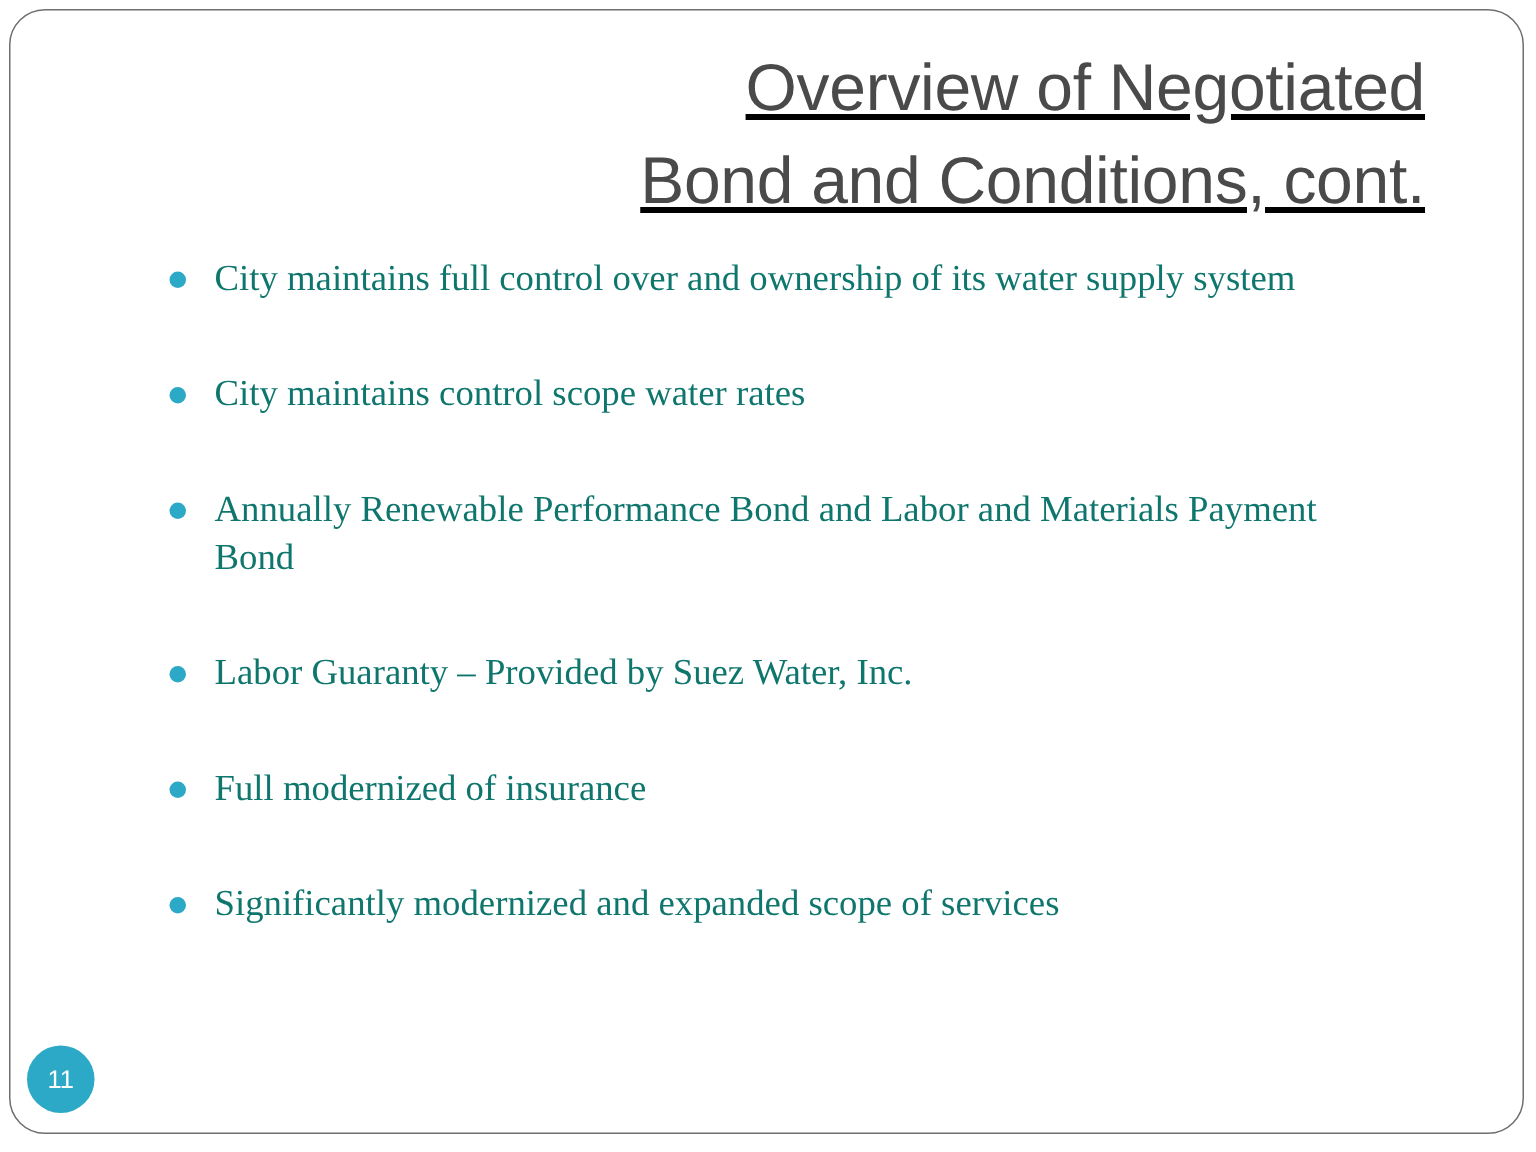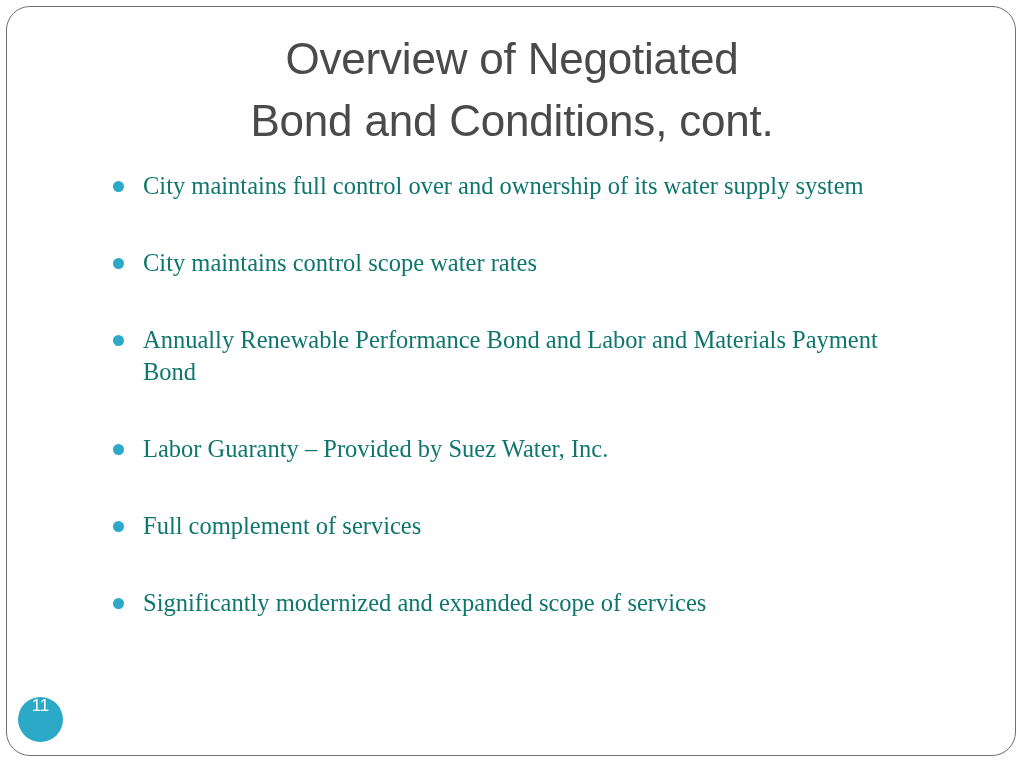--- a/index.html
+++ b/index.html
@@ -32,24 +32,25 @@
     height: 750px;
     box-sizing: border-box;
     border: 1px solid #6f6f6f;
     border-radius: 24px;
     pointer-events: none;
   }
 
   
   .title-block {
     position: absolute;
-    left: 62px;
+    left: 50px;
     top: 28px;
     width: 900px;
-    text-align: center;
+    text-align: right;
+    text-decoration: underline;
   }
   .title-line {
     font-family: "Liberation Sans", "DejaVu Sans", sans-serif;
     font-size: 44px;
     line-height: 62px;
     color: #4a4a4a;
     font-weight: 400;
     letter-spacing: -0.2px;
     white-space: nowrap;
   }
@@ -90,21 +91,21 @@
   
   .page-badge {
     position: absolute;
     left: 18px;
     top: 697px;
     width: 45px;
     height: 45px;
     border-radius: 50%;
     background: #2ca9c6;
     display: flex;
-    align-items: flex-start;
+    align-items: center;
     justify-content: center;
   }
   .page-badge-number {
     font-family: "Liberation Sans", "DejaVu Sans", sans-serif;
     font-size: 17px;
     color: #ffffff;
     line-height: 1;
   }
 </style>
 </head>
@@ -136,21 +137,21 @@
       <span class="bullet-text w-narrow">Annually Renewable Performance Bond and Labor and Materials Payment Bond</span>
     </div>
 
     <div class="bullet-item">
       <span class="bullet-dot"></span>
       <span class="bullet-text w-narrow">Labor Guaranty – Provided by Suez Water, Inc.</span>
     </div>
 
     <div class="bullet-item">
       <span class="bullet-dot"></span>
-      <span class="bullet-text w-narrow">Full complement of services</span>
+      <span class="bullet-text w-narrow">Full modernized of insurance</span>
     </div>
 
     <div class="bullet-item">
       <span class="bullet-dot"></span>
       <span class="bullet-text w-narrow">Significantly modernized and expanded scope of services</span>
     </div>
 
   </div>
 
   <div class="page-badge">

